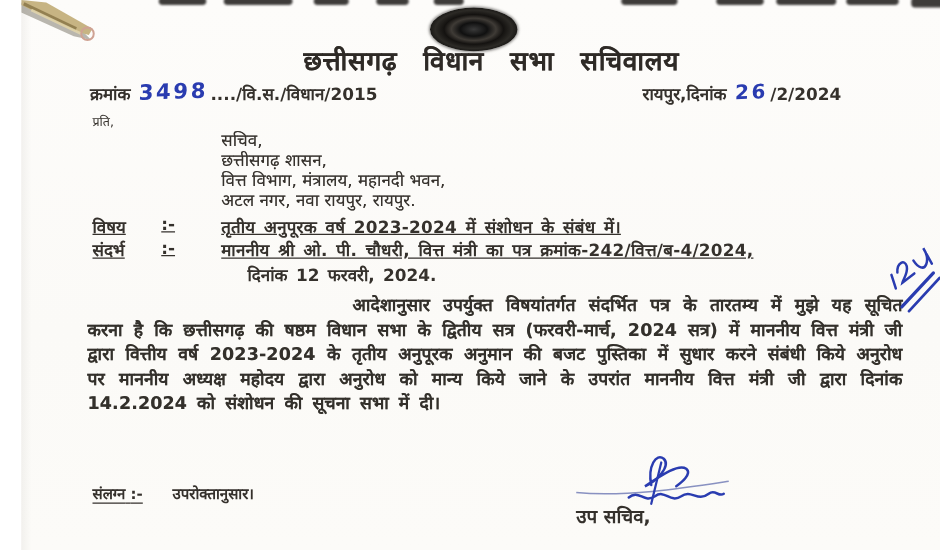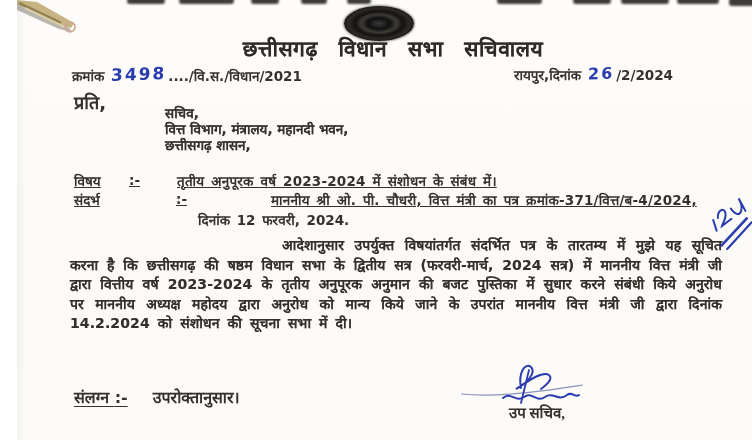--- a/index.html
+++ b/index.html
@@ -46,42 +46,42 @@
   .refline{ position:absolute; left:0; top:62px; width:752px; height:24px; font-size:13.5px; font-weight:700; }
   .ref-left{ position:absolute; left:55px; top:3px; white-space:nowrap; }
   .ref-right{ position:absolute; left:497px; top:3px; white-space:nowrap; }
   .hand{
     color:#2a3cb0; font-size:17px; font-weight:700; letter-spacing:2px;
     display:inline-block; transform:rotate(-2deg) skewX(-4deg);
     position:relative; top:-1px; padding:0 2px;
   }
   .hand.small{ font-size:16px; }
   .block{ position:absolute; white-space:nowrap; }
-  .prati{ left:57px; top:90px; font-size:18px; font-weight:700; }
-  .address{ left:148px; top:105px; font-size:13.5px; font-weight:700; line-height:16px; white-space:nowrap; }
+  .prati{ left:57px; top:90px; font-size:10px; font-weight:400; }
+  .address{ left:160px; top:105px; font-size:13.5px; font-weight:400; line-height:16px; white-space:nowrap; }
   .address div{ text-shadow:0 0 .4px rgba(46,42,38,.5); }
   .labelled-row{ position:absolute; left:57px; width:650px; display:grid; grid-template-columns:55px 48px 1fr; font-size:13.5px;text-decoration:underline; }
   .row-subject{ top:172px; }
-  .row-reference{ top:191px;gap:47px; }
+  .row-reference{ top:191px; }
   .lr-label{ font-weight:700; }
   .lr-sep{ font-weight:700; }
   .lr-text{ font-weight:600; letter-spacing:.2px; word-spacing:2px; white-space:nowrap; }
   .ref-line2{ position:absolute; left:160px; top:211px; font-size:13.5px; font-weight:600; word-spacing:2px;padding-left:21px; }
   .body-para{
     position:absolute; left:53px; width:652px;
     font-size:14px; line-height:19.6px; font-weight:600;
     text-align:justify; word-spacing:3px; letter-spacing:.1px;
     color:#33302b; text-shadow:0 0 .4px rgba(51,48,43,.45);
   }
   .para1{ top:236px; text-indent:212px; }
   .para2{ top:335px; text-indent:200px; }
-  .enclosure{ position:absolute; left:57px; top:386px; font-size:16px; white-space:nowrap; }
+  .enclosure{ position:absolute; left:57px; top:386px; font-size:12px; white-space:nowrap; }
   .enc-label{ font-weight:700; text-decoration:underline; text-underline-offset:3px; }
   .enc-text{ font-weight:600; margin-left:20px; }
-  .designation{ position:absolute; left:455px; top:402px; width:130px; text-align:center; font-size:15px; font-weight:700;font-family:Liberation Serif, serif; }
+  .designation{ position:absolute; left:444px; top:402px; width:130px; text-align:left; font-size:15px; font-weight:700; }
   .phone{ position:absolute; left:443px; top:420px; font-size:14px; font-weight:700; letter-spacing:1.5px; }
   .sig-svg{ position:absolute; left:438px; top:358px; }
   .margin-mark{ position:absolute; left:688px; top:190px; }
   .corner-artifact{ position:absolute; left:0; top:0; }
 </style>
 </head>
 <body>
 
 <div class="paper">
 
@@ -103,45 +103,46 @@
     <path d="M8,8 L48,27" stroke="#e4d7ae" stroke-width="2" fill="none" opacity=".8"></path>
     <circle cx="53" cy="27" r="5" fill="none" stroke="#cfa293" stroke-width="1.6"></circle>
   </svg>
 
   <div class="emblem"></div>
   <div class="title">छत्तीसगढ़ विधान सभा सचिवालय</div>
 
   <div class="refline">
     <div class="ref-left">
       <span>क्रमांक</span>
-      <span class="hand">3498</span><span>..../वि.स./विधान/2021</span>
+      <span class="hand">3498</span><span>..../वि.स./विधान/2015</span>
     </div>
     <div class="ref-right">
       <span>रायपुर,दिनांक</span>
       <span class="hand small">26</span><span>/2/2024</span>
     </div>
   </div>
 
   <div class="block prati">प्रति,</div>
   <div class="block address">
     <div>सचिव,</div>
+    <div>छत्तीसगढ़ शासन,</div>
     <div>वित्त विभाग, मंत्रालय, महानदी भवन,</div>
-    <div>छत्तीसगढ़ शासन,</div>
+    <div>अटल नगर, नवा रायपुर, रायपुर.</div>
   </div>
 
   <div class="labelled-row row-subject">
     <span class="lr-label">विषय</span>
     <span class="lr-sep">:-</span>
     <span class="lr-text">तृतीय अनुपूरक वर्ष 2023-2024 में संशोधन के संबंध में।</span>
   </div>
 
   <div class="labelled-row row-reference">
     <span class="lr-label">संदर्भ</span>
     <span class="lr-sep">:-</span>
-    <span class="lr-text">माननीय श्री ओ. पी. चौधरी, वित्त मंत्री का पत्र क्रमांक-371/वित्त/ब-4/2024,</span>
+    <span class="lr-text">माननीय श्री ओ. पी. चौधरी, वित्त मंत्री का पत्र क्रमांक-242/वित्त/ब-4/2024,</span>
   </div>
   <div class="ref-line2">दिनांक 12 फरवरी, 2024.</div>
 
   <div class="body-para para1">आदेशानुसार उपर्युक्त विषयांतर्गत संदर्भित पत्र के तारतम्य में मुझे यह सूचित करना है कि छत्तीसगढ़ की षष्ठम विधान सभा के द्वितीय सत्र (फरवरी-मार्च, 2024 सत्र) में माननीय वित्त मंत्री जी द्वारा वित्तीय वर्ष 2023-2024 के तृतीय अनुपूरक अनुमान की बजट पुस्तिका में सुधार करने संबंधी किये अनुरोध पर माननीय अध्यक्ष महोदय द्वारा अनुरोध को मान्य किये जाने के उपरांत माननीय वित्त मंत्री जी द्वारा दिनांक 14.2.2024 को संशोधन की सूचना सभा में दी।</div>
 
   <div class="enclosure">
     <span class="enc-label"><span>संलग्न</span> <span>:-</span></span>
     <span class="enc-text">उपरोक्तानुसार।</span>
   </div>
 

